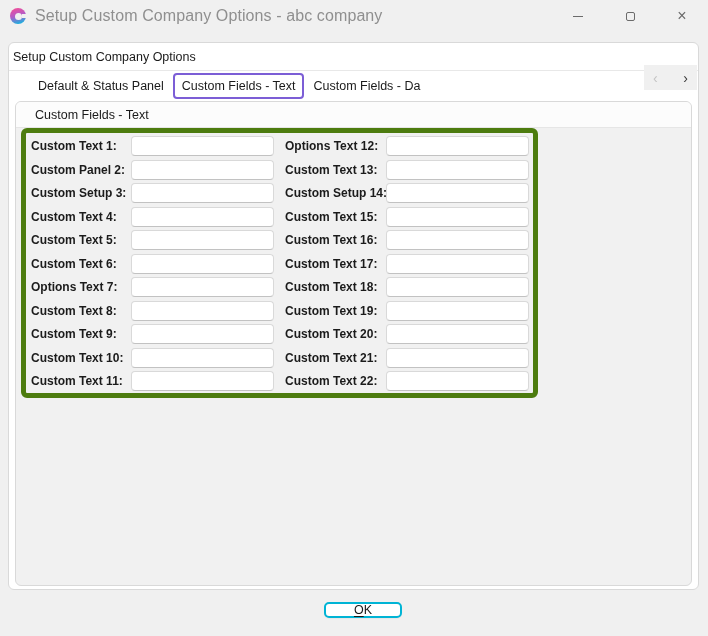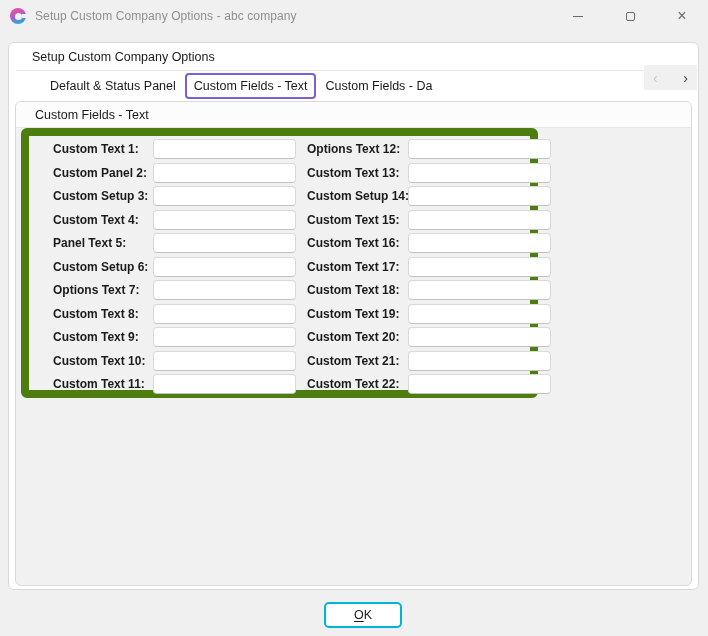--- a/index.html
+++ b/index.html
@@ -12,66 +12,66 @@
     -webkit-font-smoothing:antialiased;
   }
 
   
   .titlebar { position:absolute; top:0; left:0; right:0; height:32px; display:flex; align-items:center; }
   .app-icon { width:16px; height:16px; margin-left:10px; border-radius:50%;
     background:linear-gradient(165deg,#ee4f9b 8%,#b25cc9 48%,#1fadde 88%); position:relative; flex:0 0 auto; }
   .app-icon::before { content:''; position:absolute; left:4.5px; top:4.5px; width:7px; height:7px;
     background:#f0f0f0; border-radius:50%; }
   .app-icon::after { content:''; position:absolute; right:-1px; top:6px; width:5px; height:4px; background:#f0f0f0; }
-  .titlebar-title { margin-left:9px; font-size:12px; color:#8f8f8f; letter-spacing:.1px; }
+  .titlebar-title { margin-left:9px; font-size:16px; color:#8f8f8f; letter-spacing:.1px; }
   .window-controls { position:absolute; right:0; top:0; height:32px; display:flex; }
   .wc { width:52px; height:32px; display:flex; align-items:center; justify-content:center; color:#6b6b6b; cursor:default; }
   .min-glyph { width:10px; height:1px; background:#6b6b6b; }
   .max-glyph { width:9px; height:9px; border:1px solid #6b6b6b; border-radius:2px; }
   .close-glyph { font-size:16px; line-height:1; }
 
   
   .dialog { position:absolute; left:8px; top:42px; width:691px; height:548px;
     background:#fff; border:1px solid #d9d9d9; border-radius:6px; }
   .dialog-header { height:28px; border-bottom:1px solid #e8e8e8; display:flex; align-items:center;
-    padding-left:16px; font-size:12.5px; color:#1a1a1a;margin-left:7px; }
+    padding-left:4px; font-size:12.5px; color:#1a1a1a; }
 
   
-  .tabstrip { position:relative; height:30px; display:flex; align-items:center; padding-left:32px; }
+  .tabstrip { position:relative; height:30px; display:flex; align-items:center; padding-left:20px; }
   .tab { padding:4px 7px; font-size:12.5px; color:#1a1a1a; border:2px solid transparent;
     white-space:nowrap; cursor:default; }
   .tab.selected { border-color:#7c5ed6; border-radius:4px; position:relative; }
   .tab.selected::after { content:''; position:absolute; left:-9px; bottom:-4px; width:20px; height:3px;
     background:#00b4d5; border-radius:2px; z-index:-1; }
   .tab-nav { position:absolute; right:1px; top:22px; width:53px; height:25px; background:#f0f0f0;
     display:flex; align-items:center; justify-content:space-between; padding:0 9px; z-index:2; }
   .tab-nav .chev { font-size:14px; line-height:1; cursor:default; }
   .chev-prev { color:#c4c4c4; }
   .chev-next { color:#3a3a3a; }
 
   
   .groupbox { position:absolute; left:6px; right:6px; top:58px; bottom:3px;
     border:1px solid #d9d9d9; border-radius:6px; background:#f1f1f1; overflow:hidden; }
   .gb-header { height:26px; background:#fcfcfc; border-bottom:1px solid #e6e6e6; display:flex;
     align-items:center; padding-left:19px; font-size:12.5px; color:#1a1a1a; }
 
   
   .fields-panel { position:absolute; left:5px; top:26px; width:517px; height:270px;
-    border:8px solid #4d7c0f; border-radius:6px; padding:3px 2px 3px 24px; }
+    border:5px solid #4d7c0f; border-radius:6px; padding:3px 2px 3px 5px; }
   .fields-grid { display:grid; grid-template-columns:100px 143px 11px 101px 143px;
     grid-auto-rows:20.5px; row-gap:3px; align-items:center; }
   .field-label { font-size:12px; font-weight:600; color:#1b1b1b; white-space:nowrap; }
   .field-input { width:100%; height:20px; background:#fff; border:1px solid #d9d9d9;
     border-bottom-color:#c2c2c2; border-radius:4px; font-family:"Liberation Sans",sans-serif;
     font-size:12px; color:#1a1a1a; padding:0 6px; outline:none; }
 
   
   .button-row { position:absolute; left:0; right:0; top:602px; display:flex; justify-content:center;
     gap:10px; padding-left:18px; }
-  .btn { height:26px; background:#fff; font-size:12.5px; color:#1a1a1a; display:flex;
+  .btn { height:16px; background:#fff; font-size:12.5px; color:#1a1a1a; display:flex;
     align-items:center; justify-content:center; border-radius:5px; cursor:default;
     box-shadow:0 1px 1px rgba(0,0,0,0.04); }
   .btn-ok { width:78px; border:2px solid #00b4d5; }
   .btn-cancel { width:74px; border:1px solid #d2d2d2; }
   .key { text-decoration:underline; text-underline-offset:2px; }
 </style>
 </head>
 <body>
 
 <div class="titlebar">
@@ -127,26 +127,26 @@
           <span class="field-label">Custom Setup 3:</span>
           <input type="text" class="field-input" value="" style="">
           <span></span>
           <span class="field-label">Custom Setup 14:</span>
           <input type="text" class="field-input" value="" style="">
           <span class="field-label">Custom Text 4:</span>
           <input type="text" class="field-input" value="" style="">
           <span></span>
           <span class="field-label">Custom Text 15:</span>
           <input type="text" class="field-input" value="" style="">
-          <span class="field-label">Panel Text 5:</span>
+          <span class="field-label">Custom Text 5:</span>
           <input type="text" class="field-input" value="" style="">
           <span></span>
           <span class="field-label">Custom Text 16:</span>
           <input type="text" class="field-input" value="" style="">
-          <span class="field-label">Custom Setup 6:</span>
+          <span class="field-label">Custom Text 6:</span>
           <input type="text" class="field-input" value="" style="">
           <span></span>
           <span class="field-label">Custom Text 17:</span>
           <input type="text" class="field-input" value="" style="">
           <span class="field-label">Options Text 7:</span>
           <input type="text" class="field-input" value="" style="">
           <span></span>
           <span class="field-label">Custom Text 18:</span>
           <input type="text" class="field-input" value="" style="">
           <span class="field-label">Custom Text 8:</span>

